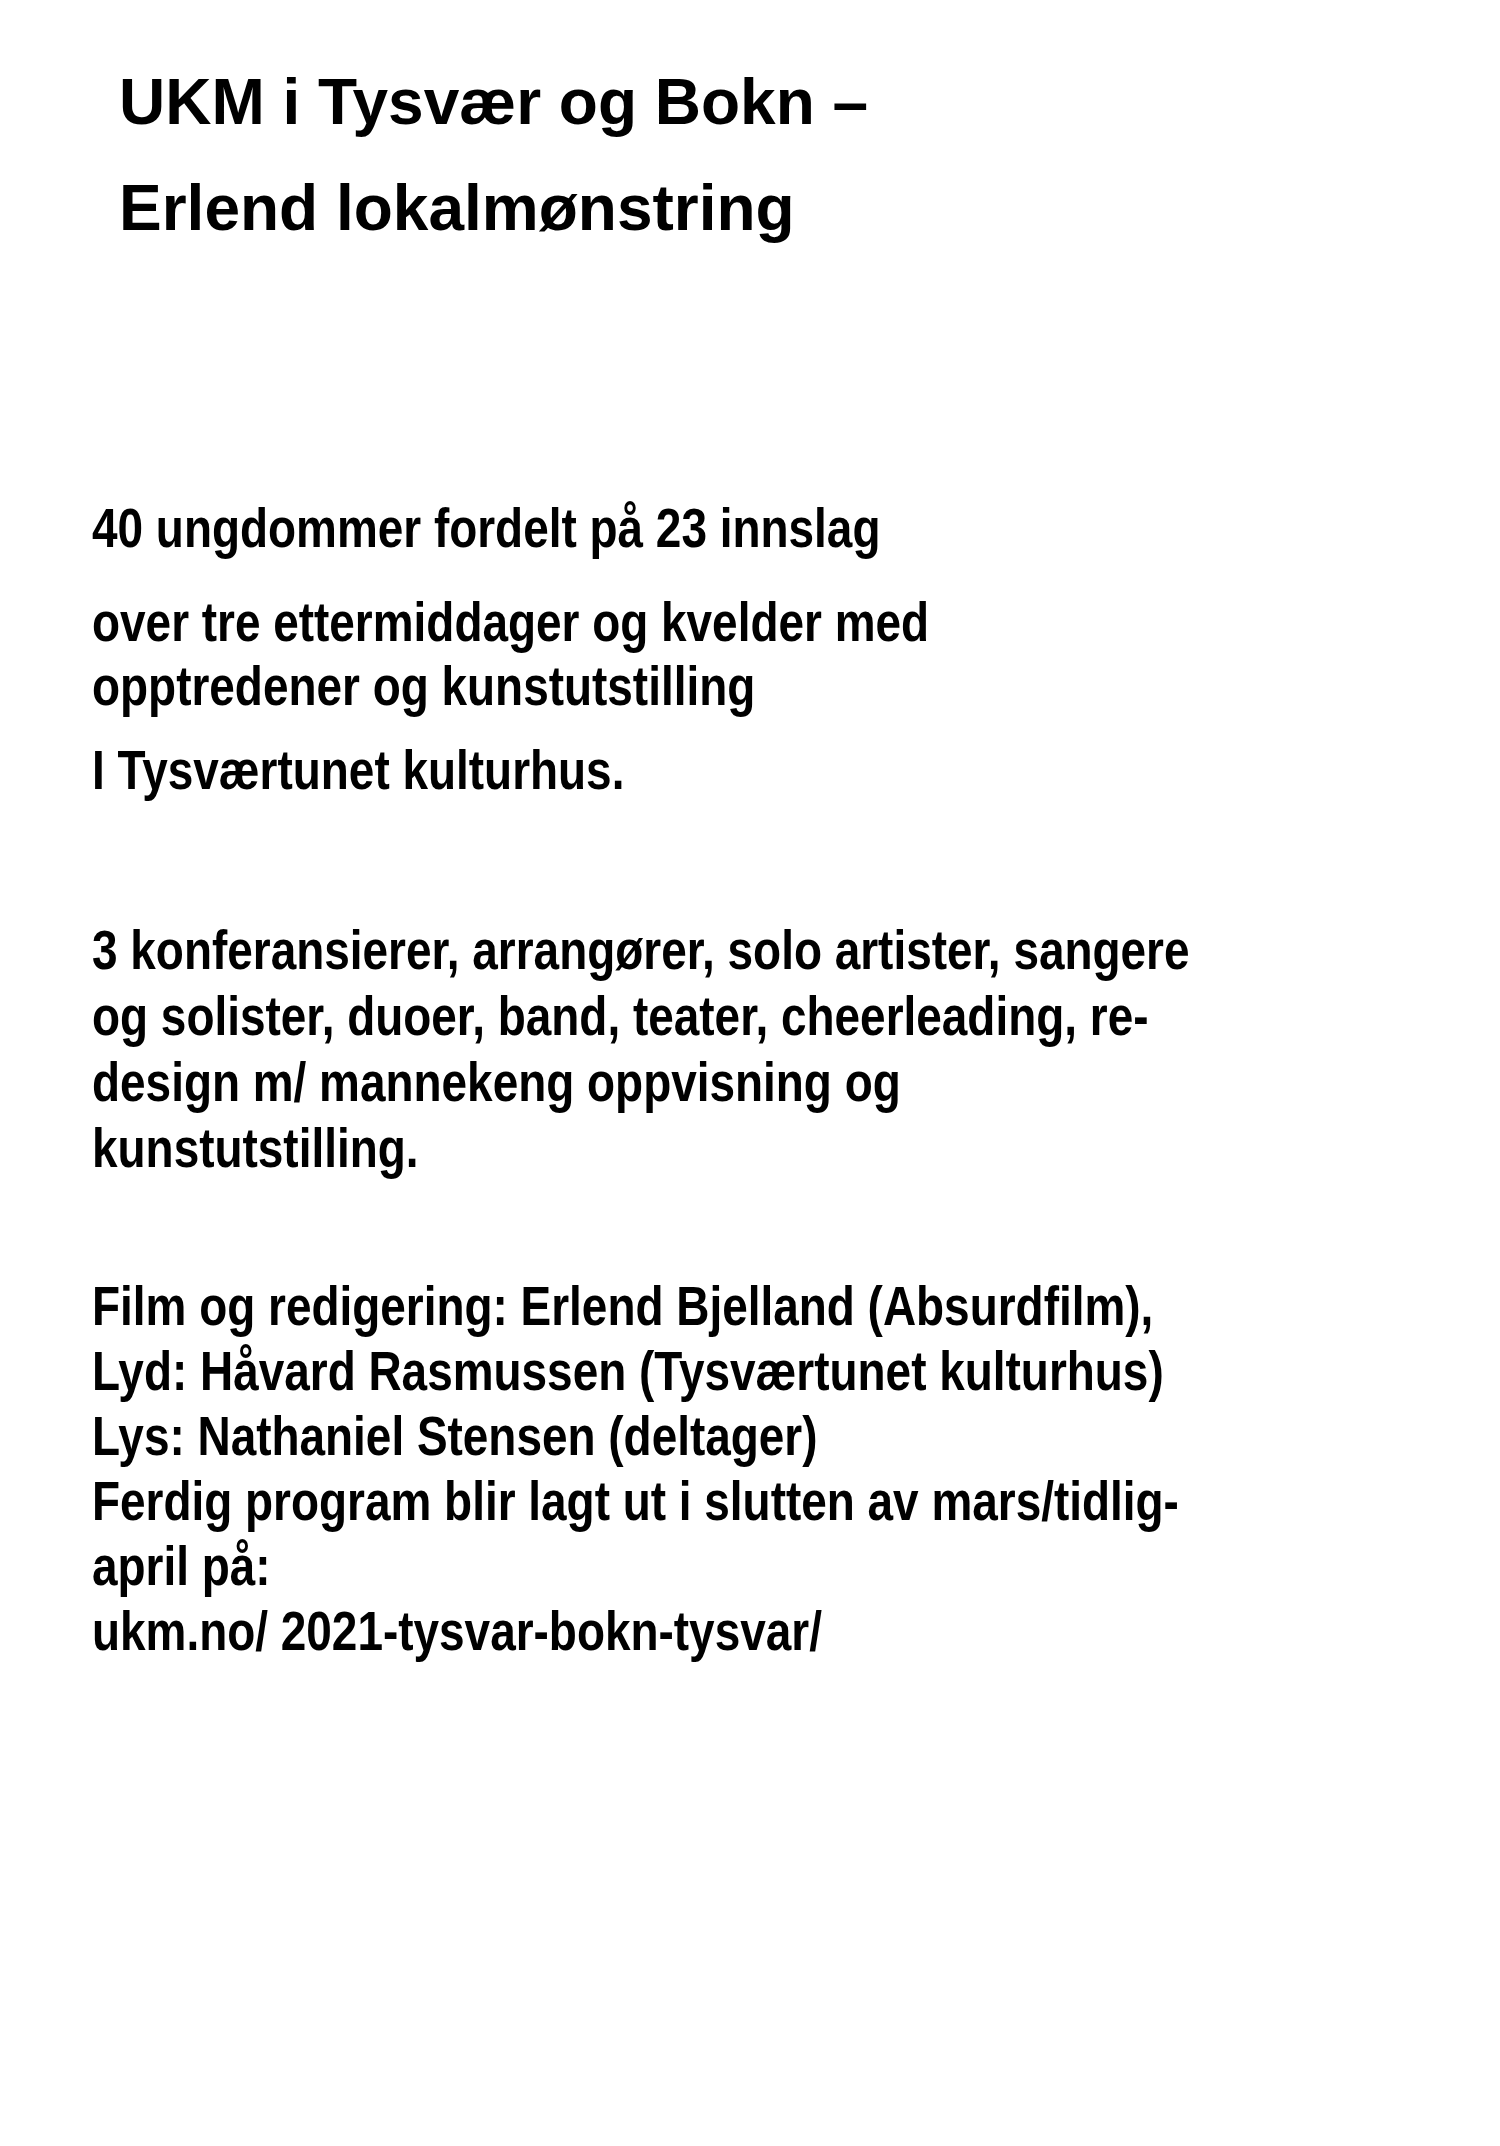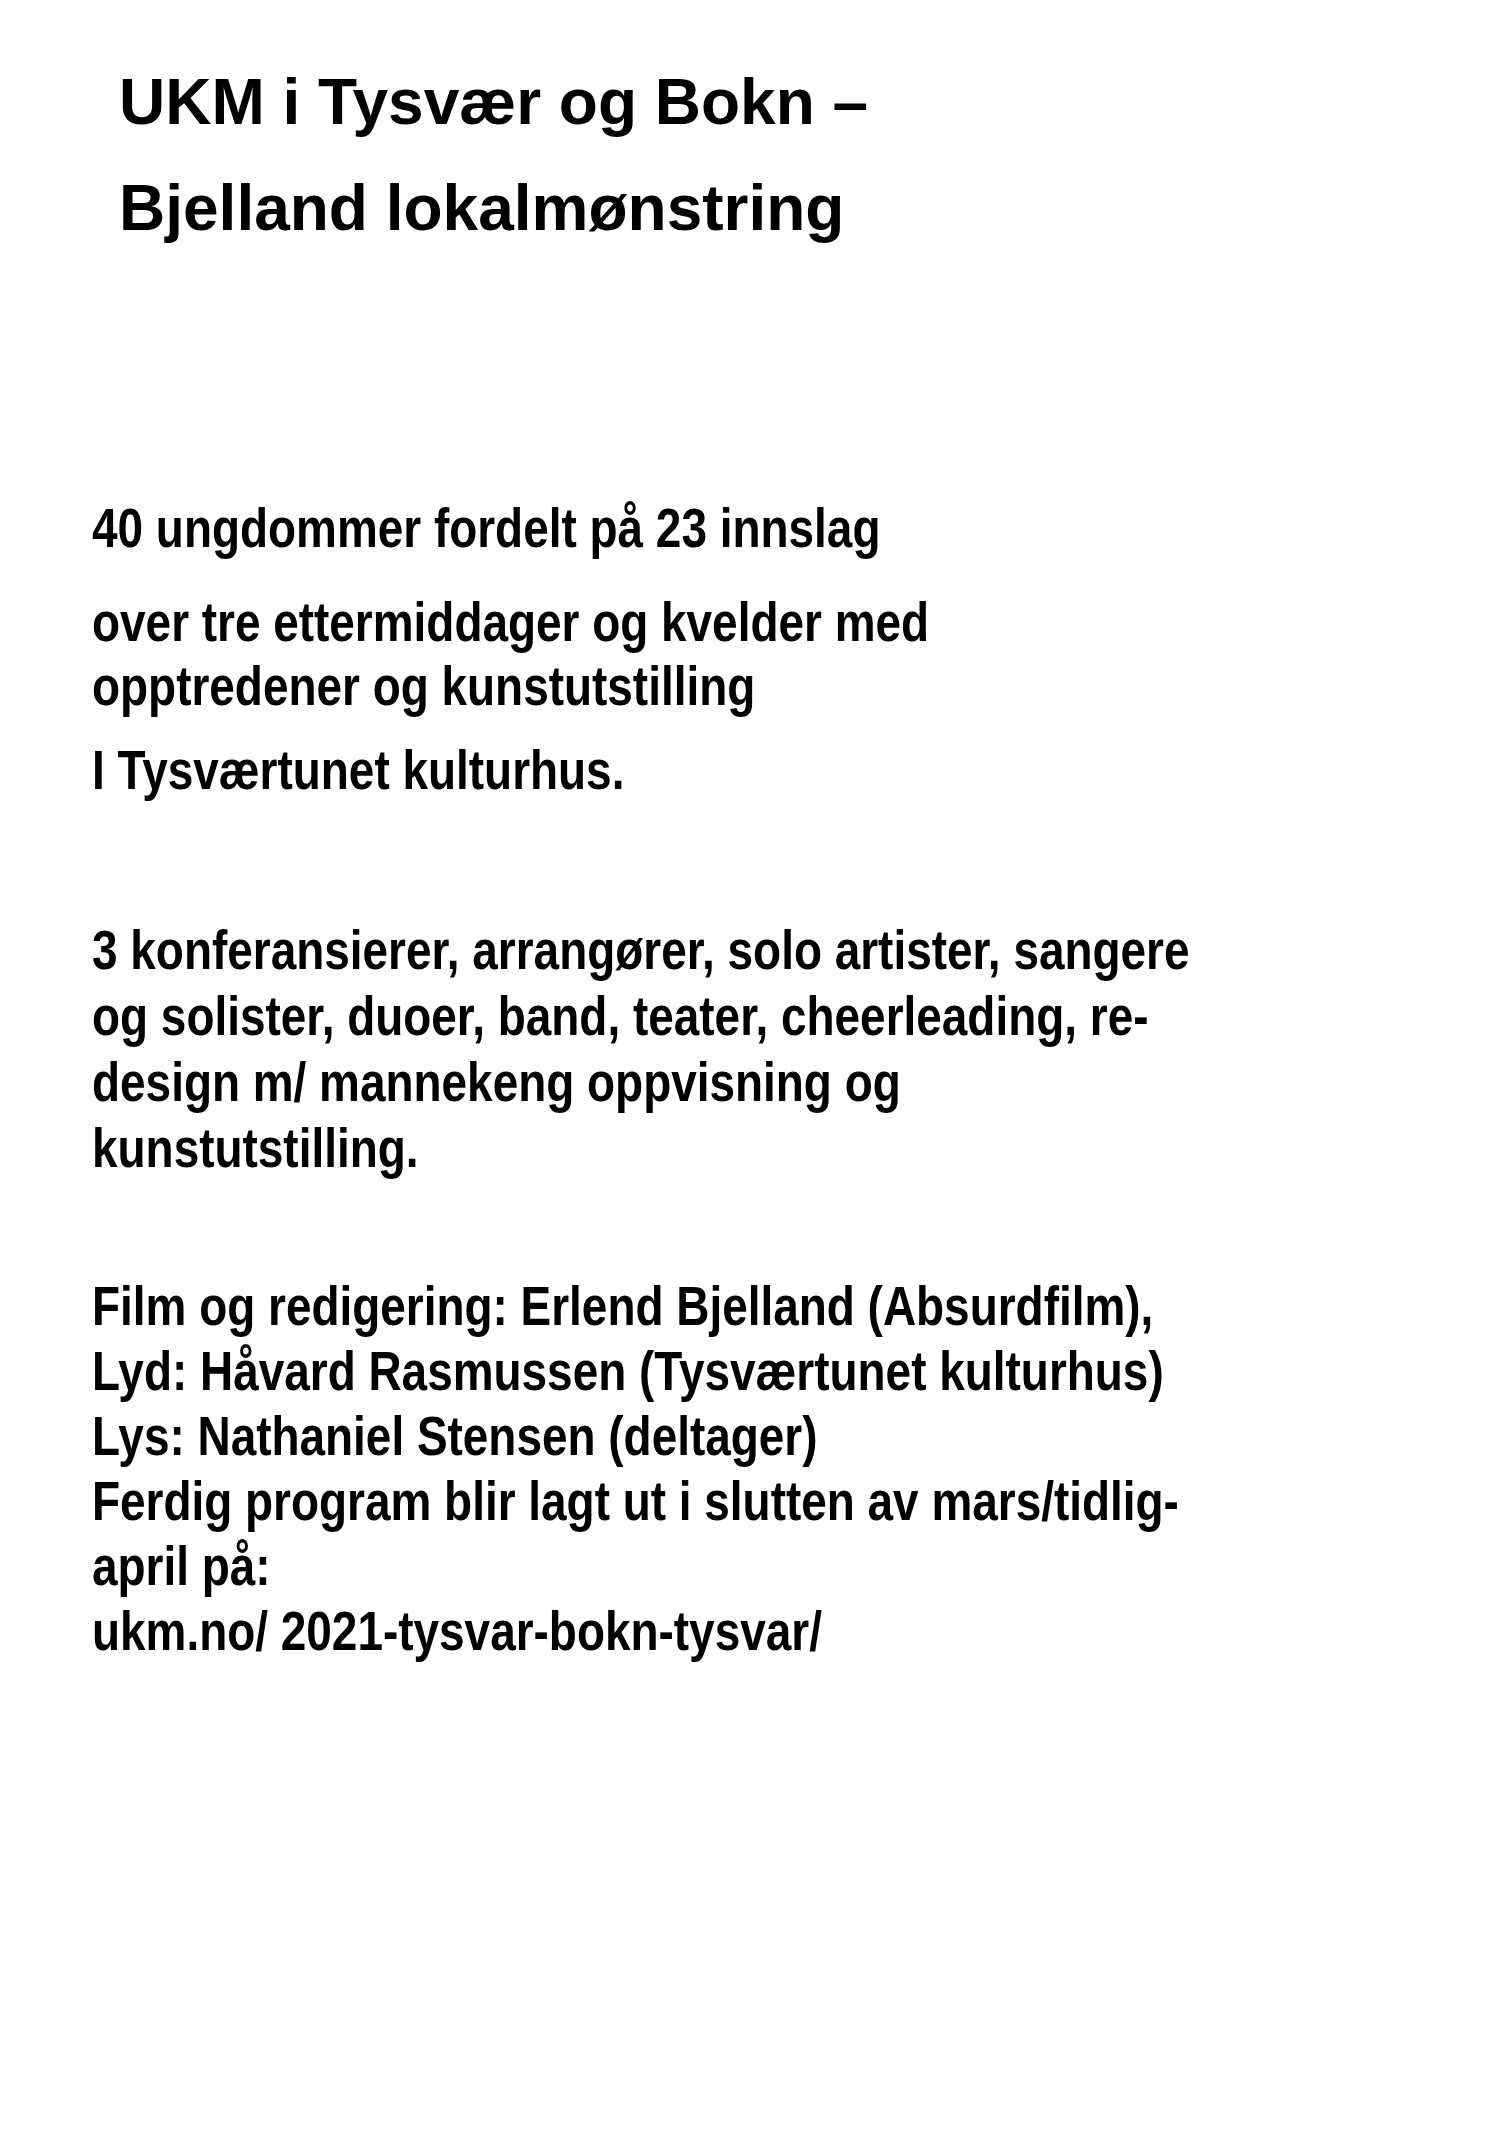--- a/index.html
+++ b/index.html
@@ -41,21 +41,21 @@
   .para-4 { top: 917px; line-height: 66px; }
   .para-5 { top: 1273px; line-height: 65px; }
 </style>
 </head>
 <body>
 
 <div class="page">
 
   <div class="title-block">
     <div>UKM i Tysvær og Bokn –</div>
-    <div>Bjelland lokalmønstring</div>
+    <div>Erlend lokalmønstring</div>
   </div>
 
   <div class="body-para para-1">
     <div>40 ungdommer fordelt på 23 innslag</div>
   </div>
 
   <div class="body-para para-2">
     <div>over tre ettermiddager og kvelder med</div>
     <div>opptredener og kunstutstilling</div>
   </div>

